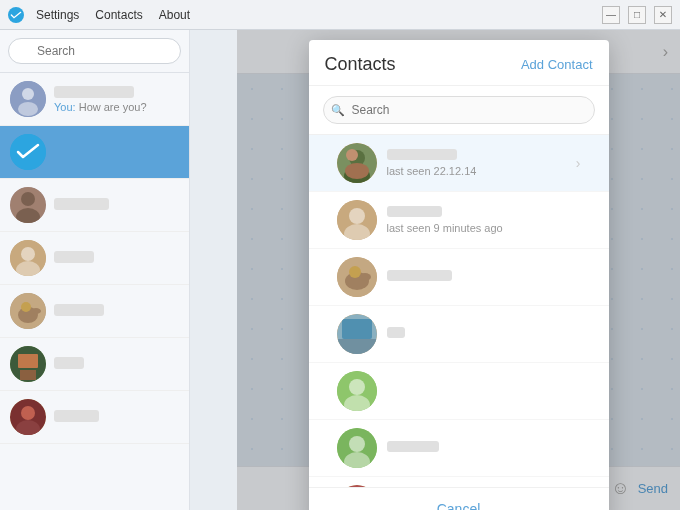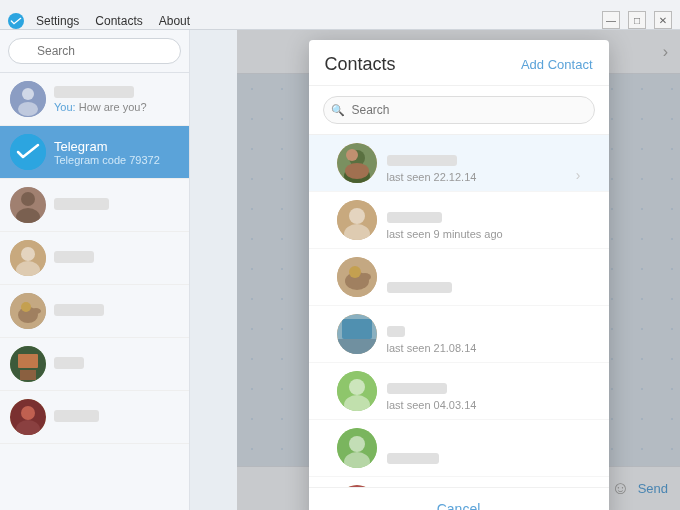--- a/index.html
+++ b/index.html
@@ -18,21 +18,21 @@
       height: 510px;
       display: flex;
       flex-direction: column;
       background: #e8edf2;
     }
 
     .title-bar {
       height: 30px;
       background: #f0f2f5;
       display: flex;
-      align-items: flex-end;
+      align-items: center;
       padding: 0 8px;
       border-bottom: 1px solid #d0d5db;
       justify-content: space-between;
     }
     .title-bar-left {
       display: flex;
       align-items: center;
       gap: 12px;
     }
     .title-bar-logo {
@@ -272,21 +272,21 @@
       transform: translateY(-50%);
       font-size: 11px;
       color: #aaa;
     }
     .contacts-list {
       flex: 1;
       overflow-y: auto;
     }
     .contact-item {
       display: flex;
-      align-items: flex-end;
+      align-items: center;
       padding: 8px 28px;
       border-bottom: 1px solid #f5f5f5;
       cursor: pointer;
       position: relative;
     }
     .contact-item.highlighted {
       background: #f0f7fd;
     }
     .contact-avatar {
       width: 40px;
@@ -409,24 +409,20 @@
           </div>
         </div>
 
         <div class="chat-item active">
           <div class="avatar avatar-telegram">
             <svg viewBox="0 0 36 36" width="36" height="36">
               <circle cx="18" cy="18" r="18" fill="#2ca5e0"></circle>
               <path d="M8 18l5 5 15-12" stroke="white" stroke-width="2.5" fill="none" stroke-linecap="round" stroke-linejoin="round"></path>
             </svg>
           </div>
-          <div class="chat-info">
-            <div class="chat-name">Telegram</div>
-            <div class="chat-preview">Telegram code 79372</div>
-          </div>
         </div>
 
         <div class="chat-item">
           <div class="avatar" style="background:#b5a0a0; overflow:hidden;">
             <svg viewBox="0 0 36 36" width="36" height="36">
                 <rect width="36" height="36" fill="#a08070" rx="18"></rect>
                 <circle cx="18" cy="12" r="7" fill="#7a6050"></circle>
                 <ellipse cx="18" cy="30" rx="12" ry="9" fill="#7a6050"></ellipse>
               </svg>
           </div>
@@ -588,37 +584,30 @@
                 <svg viewBox="0 0 40 40" width="40" height="40">
                     <rect width="40" height="40" fill="#8ab0c0" rx="20"></rect>
                     <rect x="5" y="5" width="30" height="20" fill="#5090b0" rx="2"></rect>
                     <rect x="0" y="25" width="40" height="15" fill="#7090a0"></rect>
                   </svg>
               </div>
               <div class="contact-info">
                 <div class="contact-name">
                   <span class="blurred-name" style="width:18px;height:11px;">e&nbsp;</span>
                 </div>
-                <div class="contact-status">last seen 21.08.14</div>
               </div>
             </div>
 
             <div class="contact-item">
               <div class="contact-avatar green-placeholder" style="background:#8ec66b;">
                 <svg viewBox="0 0 40 40" width="40" height="40">
                     <circle cx="20" cy="20" r="20" fill="#8ec66b"></circle>
                     <circle cx="20" cy="16" r="8" fill="rgba(255,255,255,0.55)"></circle>
                     <ellipse cx="20" cy="34" rx="13" ry="10" fill="rgba(255,255,255,0.45)"></ellipse>
                   </svg>
-              </div>
-              <div class="contact-info">
-                <div class="contact-name">
-                  <span class="blurred-name" style="width:60px;height:11px;">&nbsp;&nbsp;&nbsp;&nbsp;&nbsp;&nbsp;&nbsp;</span>
-                </div>
-                <div class="contact-status">last seen 04.03.14</div>
               </div>
             </div>
 
             <div class="contact-item">
               <div class="contact-avatar green-placeholder" style="background:#8ec66b;">
                 <svg viewBox="0 0 40 40" width="40" height="40">
                     <circle cx="20" cy="20" r="20" fill="#7ab55e"></circle>
                     <circle cx="20" cy="16" r="8" fill="rgba(255,255,255,0.55)"></circle>
                     <ellipse cx="20" cy="34" rx="13" ry="10" fill="rgba(255,255,255,0.45)"></ellipse>
                   </svg>

